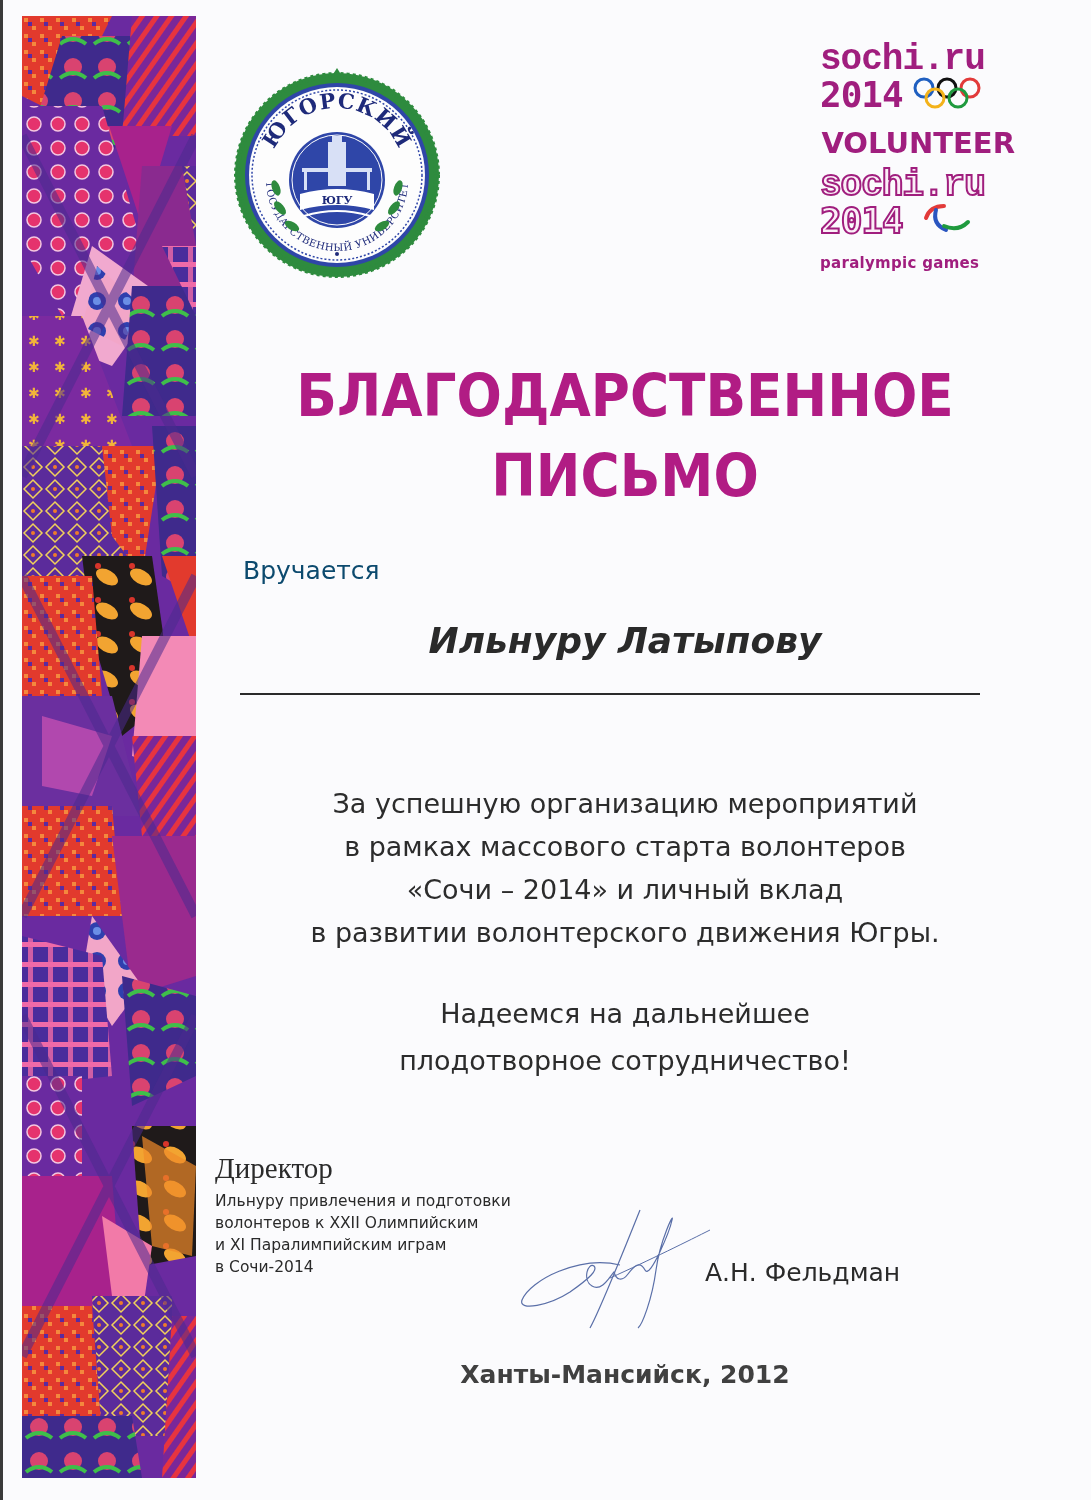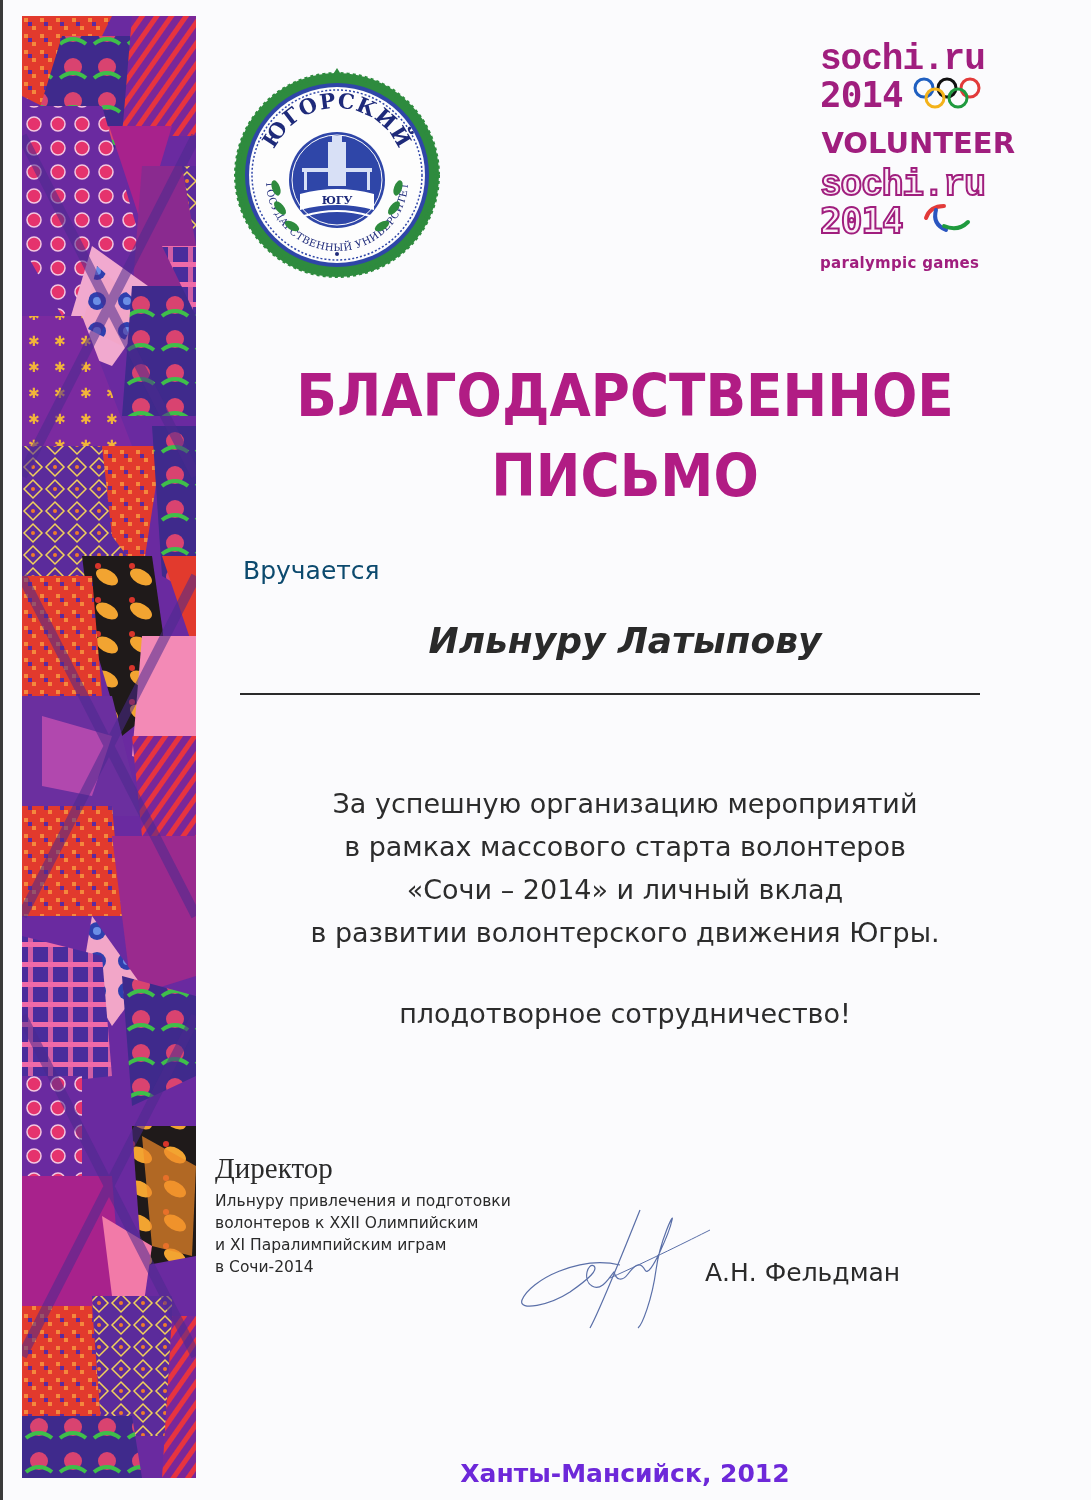--- a/index.html
+++ b/index.html
@@ -81,22 +81,22 @@
   .director-org {
     position:absolute; left:215px; top:1190px;
     font-family:"DejaVu Sans", sans-serif; font-size:15.5px; line-height:22px; color:#2a2a2a;
   }
   .signature { position:absolute; left:510px; top:1200px; }
   .signer {
     position:absolute; left:705px; top:1258px;
     font-family:"DejaVu Sans", sans-serif; font-size:25px; color:#2a2a2a;
   }
   .place {
-    position:absolute; left:230px; top:1459px; width:790px; text-align:center;
-    font-family:"DejaVu Sans", sans-serif; font-weight:bold; font-size:25px; color:#6d28d9;
+    position:absolute; left:230px; top:1360px; width:790px; text-align:center;
+    font-family:"DejaVu Sans", sans-serif; font-weight:bold; font-size:25px; color:#404040;
   }
 </style>
 </head>
 <body>
 
 <div class="scan-edge"></div>
 
 <div class="strip">
   <svg width="174" height="1462" viewBox="0 0 174 1462" xmlns="http://www.w3.org/2000/svg">
     <defs>
@@ -281,20 +281,21 @@
 <div class="underline"></div>
 
 <div class="body-text">
   <div>За успешную организацию мероприятий</div>
   <div>в рамках массового старта волонтеров</div>
   <div>«Сочи – 2014» и личный вклад</div>
   <div>в развитии волонтерского движения Югры.</div>
 </div>
 
 <div class="hope">
+  <div>Надеемся на дальнейшее</div>
   <div>плодотворное сотрудничество!</div>
 </div>
 
 <div class="director-title">Директор</div>
 <div class="director-org">
   <div>Ильнуру привлечения и подготовки</div>
   <div>волонтеров к XXII Олимпийским</div>
   <div>и XI Паралимпийским играм</div>
   <div>в Сочи-2014</div>
 </div>

